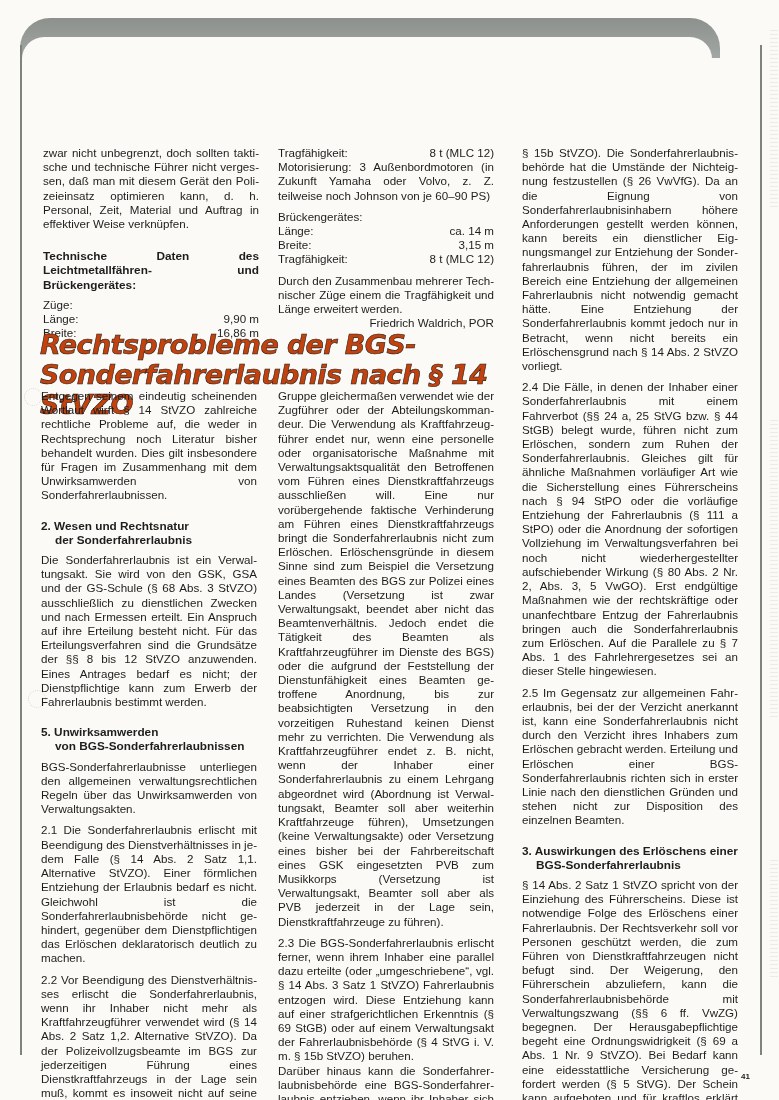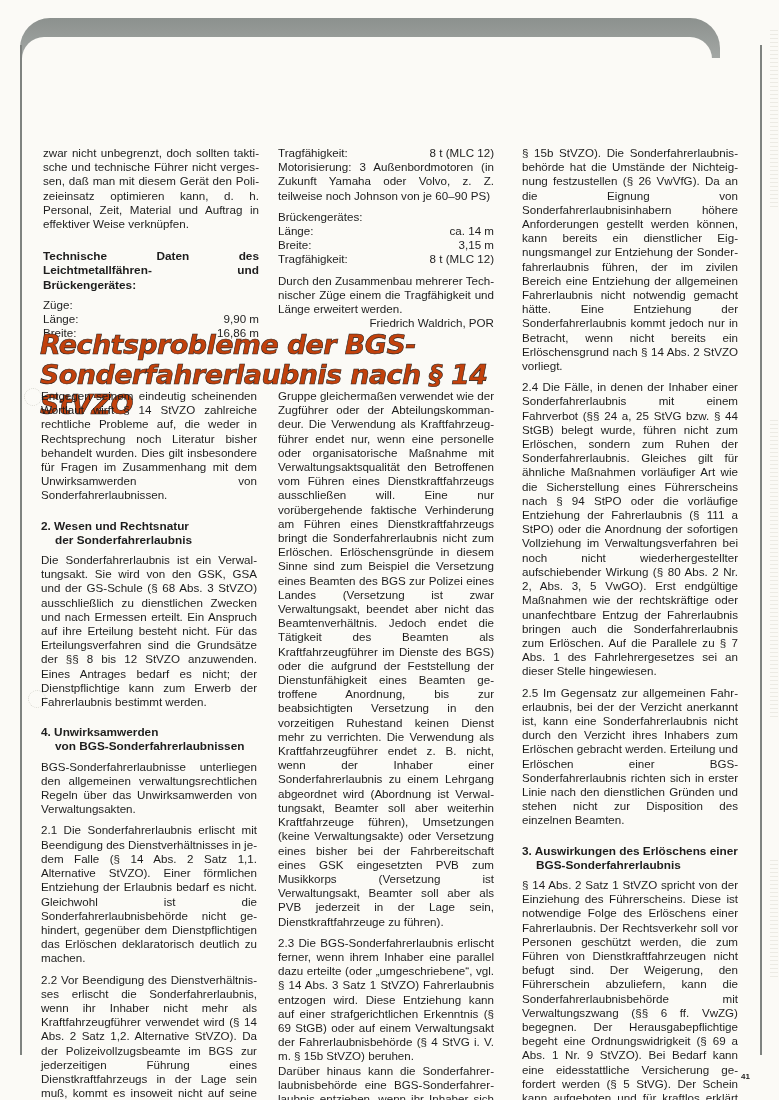--- a/index.html
+++ b/index.html
@@ -111,21 +111,21 @@
 <div class="title">Rechtsprobleme der BGS-Sonder­fahrerlaubnis nach § 14 StVZO</div>
 
 <div class="col col1b">
   <p>Entgegen seinem eindeutig scheinenden Wortlaut wirft § 14 StVZO zahlreiche recht­liche Probleme auf, die weder in Recht­sprechung noch Literatur bisher behandelt wurden. Dies gilt insbesondere für Fragen im Zusammenhang mit dem Unwirksam­werden von Sonderfahrerlaubnissen.</p>
   <h3>
     <span>2. Wesen und Rechtsnatur</span>
     <span class="h3-sub">der Sonderfahrerlaubnis</span>
   </h3>
   <p>Die Sonderfahrerlaubnis ist ein Verwal­tungsakt. Sie wird von den GSK, GSA und der GS-Schule (§ 68 Abs. 3 StVZO) aus­schließlich zu dienstlichen Zwecken und nach Ermessen erteilt. Ein Anspruch auf ihre Erteilung besteht nicht. Für das Ertei­lungsverfahren sind die Grundsätze der §§ 8 bis 12 StVZO anzuwenden. Eines Antrages bedarf es nicht; der Dienstpflich­tige kann zum Erwerb der Fahrerlaubnis bestimmt werden.</p>
   <h3>
-    <span>4. Unwirksamwerden</span>
+    <span>5. Unwirksamwerden</span>
     <span class="h3-sub">von BGS-Sonderfahrerlaubnissen</span>
   </h3>
   <p>BGS-Sonderfahrerlaubnisse unterliegen den allgemeinen verwaltungsrechtlichen Regeln über das Unwirksamwerden von Verwaltungsakten.</p>
   <p>2.1 Die Sonderfahrerlaubnis erlischt mit Beendigung des Dienstverhältnisses in je­dem Falle (§ 14 Abs. 2 Satz 1,1. Alternative StVZO). Einer förmlichen Entziehung der Erlaubnis bedarf es nicht. Gleichwohl ist die Sonderfahrerlaubnisbehörde nicht ge­hindert, gegenüber dem Dienstpflichtigen das Erlöschen deklaratorisch deutlich zu machen.</p>
   <p>2.2 Vor Beendigung des Dienstverhältnis­ses erlischt die Sonderfahrerlaubnis, wenn ihr Inhaber nicht mehr als Kraftfahrzeug­führer verwendet wird (§ 14 Abs. 2 Satz 1,2. Alternative StVZO). Da der Poli­zeivollzugsbeamte im BGS zur jederzeiti­gen Führung eines Dienstkraftfahrzeugs in der Lage sein muß, kommt es insoweit nicht auf seine tatsächlich ausgeübte Funktion an. Als Kraftfahrzeugführer im Sinne des § 14 StVZO wird der PVB in der</p>
 </div>
 
 <div class="col col2b">
   <p>Gruppe gleichermaßen verwendet wie der Zugführer oder der Abteilungskomman­deur. Die Verwendung als Kraftfahrzeug­führer endet nur, wenn eine personelle oder organisatorische Maßnahme mit Ver­waltungsaktsqualität den Betroffenen vom Führen eines Dienstkraftfahrzeugs aus­schließen will. Eine nur vorübergehende faktische Verhinderung am Führen eines Dienstkraftfahrzeugs bringt die Sonderfahrerlaubnis nicht zum Erlöschen. Erlöschensgründe in diesem Sinne sind zum Beispiel die Versetzung eines Beam­ten des BGS zur Polizei eines Landes (Versetzung ist zwar Verwaltungsakt, be­endet aber nicht das Beamtenverhältnis. Jedoch endet die Tätigkeit des Beamten als Kraftfahrzeugführer im Dienste des BGS) oder die aufgrund der Feststellung der Dienstunfähigkeit eines Beamten ge­troffene Anordnung, bis zur beabsichtigten Versetzung in den vorzeitigen Ruhestand keinen Dienst mehr zu verrichten. Die Ver­wendung als Kraftfahrzeugführer endet z. B. nicht, wenn der Inhaber einer Sonderfahrerlaubnis zu einem Lehrgang abgeordnet wird (Abordnung ist Verwal­tungsakt, Beamter soll aber weiterhin Kraftfahrzeuge führen), Umsetzungen (keine Verwaltungsakte) oder Versetzung eines bisher bei der Fahrbereitschaft eines GSK eingesetzten PVB zum Musikkorps (Versetzung ist Verwaltungsakt, Beamter soll aber als PVB jederzeit in der Lage sein, Dienstkraftfahrzeuge zu führen).</p>
   <p style="margin-bottom:0;">2.3 Die BGS-Sonderfahrerlaubnis erlischt ferner, wenn ihrem Inhaber eine parallel dazu erteilte (oder „umgeschriebene“, vgl. § 14 Abs. 3 Satz 1 StVZO) Fahrerlaubnis entzogen wird. Diese Entziehung kann auf einer strafgerichtlichen Erkenntnis (§ 69 StGB) oder auf einem Verwaltungsakt der Fahrerlaubnisbehörde (§ 4 StVG i. V. m. § 15b StVZO) beruhen.</p>

